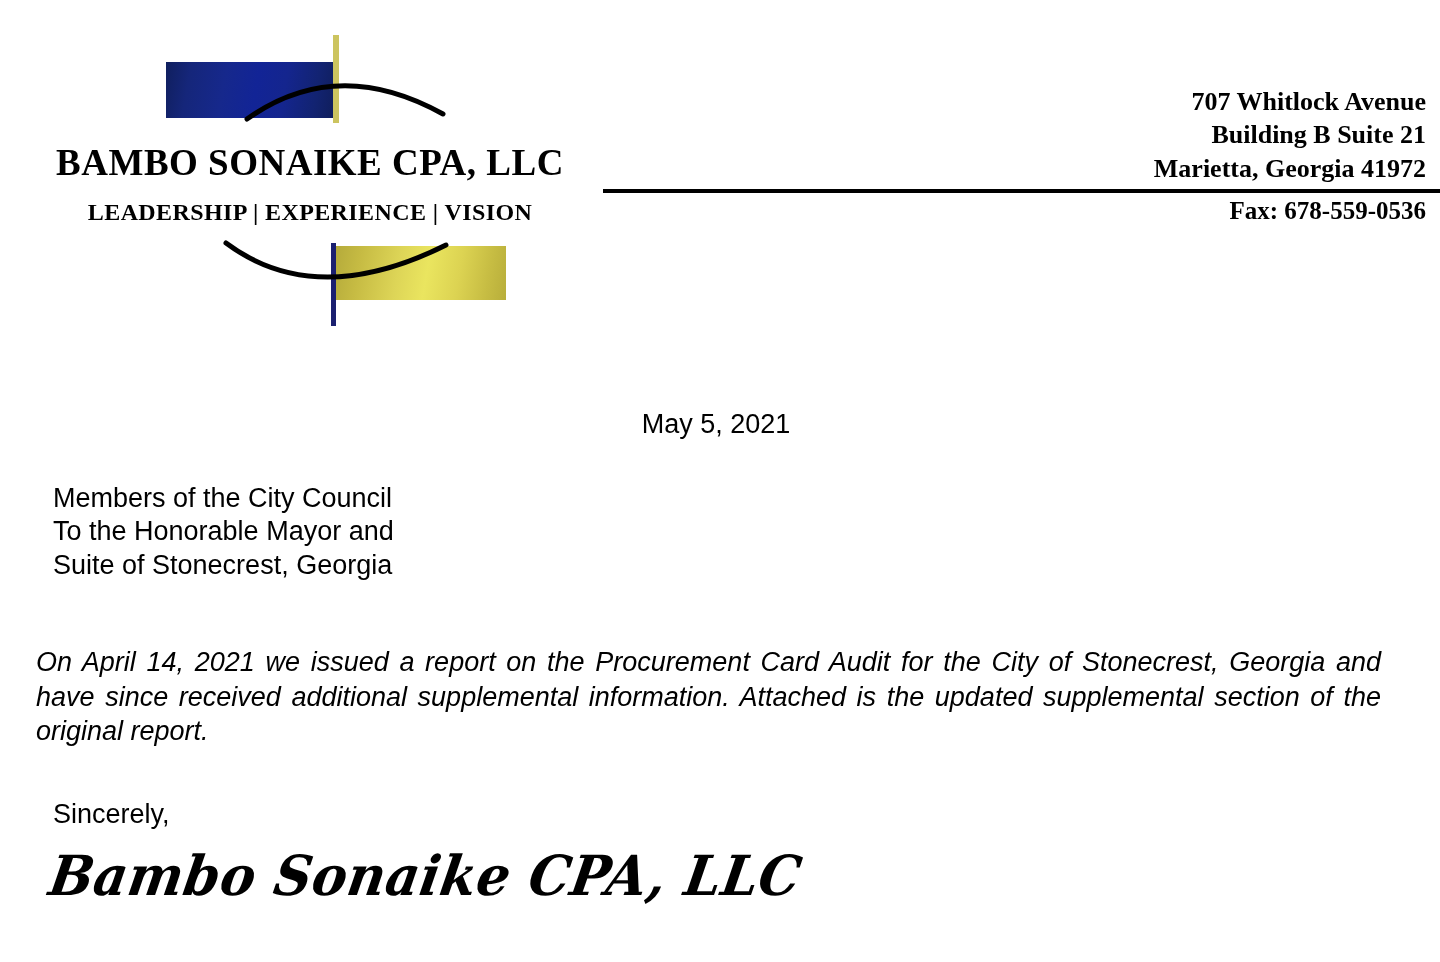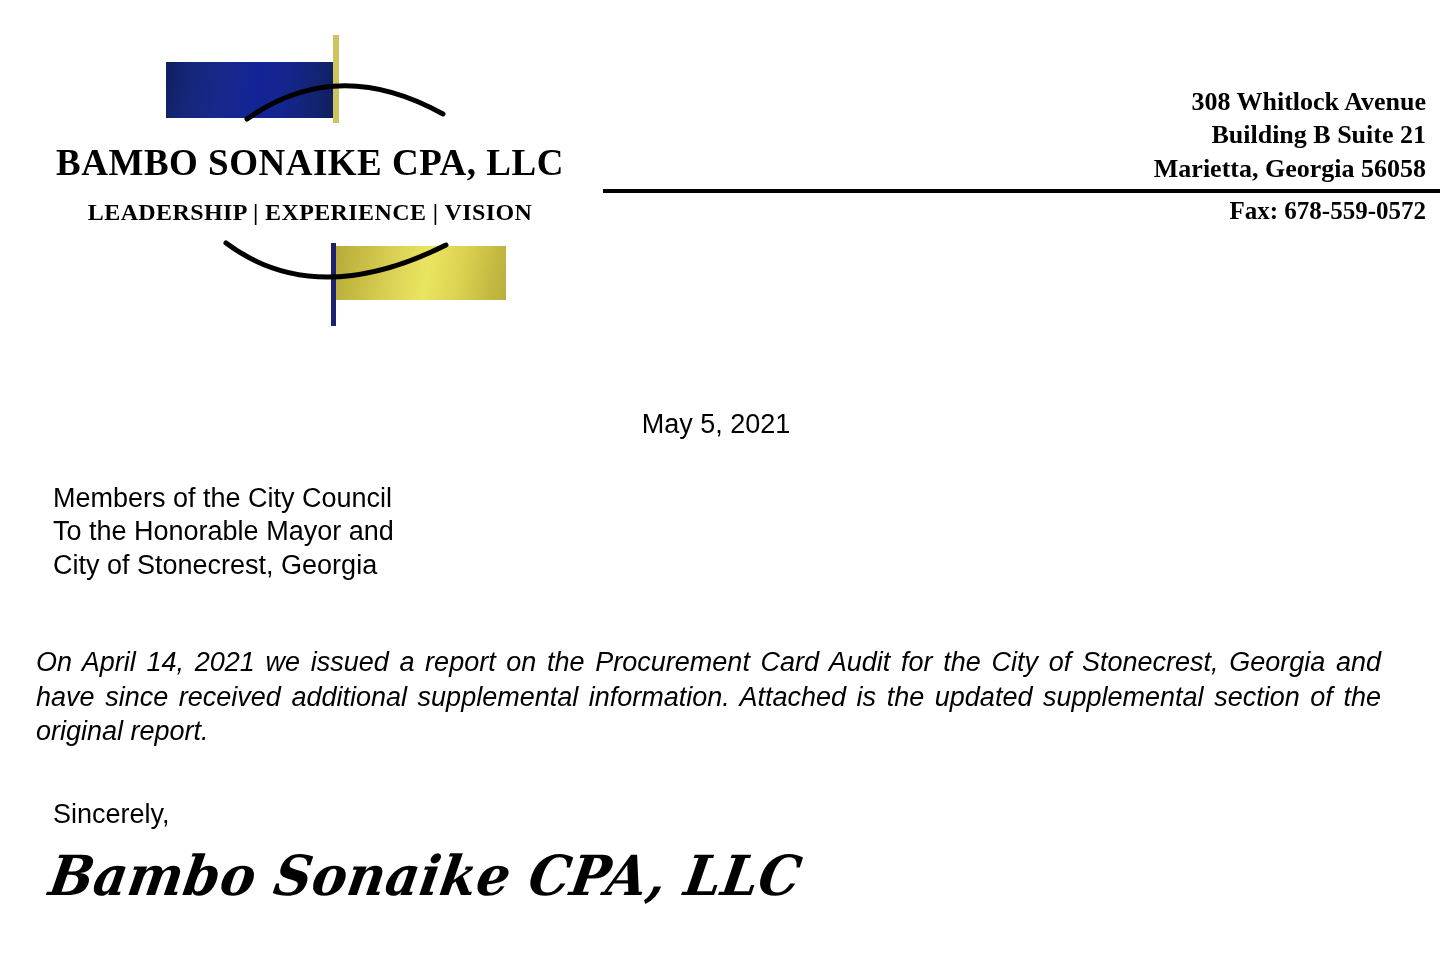--- a/index.html
+++ b/index.html
@@ -226,39 +226,39 @@
         <path d="M 226 243 Q 316 310 446 245" fill="none" stroke="#000000" stroke-width="5" stroke-linecap="round"></path>
       </svg>
     </div>
 
     <div id="company-block">
       <div id="company-name">BAMBO SONAIKE CPA, LLC</div>
       <div id="company-tagline">LEADERSHIP  |  EXPERIENCE  |  VISION</div>
     </div>
 
     <div id="address-block">
-      <div class="addr-line">308 Whitlock Avenue</div>
+      <div class="addr-line">707 Whitlock Avenue</div>
       <div class="addr-line">Building B Suite 21</div>
-      <div class="addr-line">Marietta, Georgia  56058</div>
+      <div class="addr-line">Marietta, Georgia  41972</div>
       <div id="contact-lines">
-        <div class="contact-line">Fax: 678-559-0572</div>
+        <div class="contact-line">Fax: 678-559-0536</div>
       </div>
     </div>
 
     <div id="header-rule"></div>
   </div>
 
   <div id="letter-body">
 
     <div id="date-line">May 5, 2021</div>
 
     <div id="recipient-block">
       <div class="recipient-line">Members of the City Council</div>
       <div class="recipient-line">To the Honorable Mayor and</div>
-      <div class="recipient-line">City of Stonecrest, Georgia</div>
+      <div class="recipient-line">Suite of Stonecrest, Georgia</div>
     </div>
 
     <div id="body-paragraph">On April 14, 2021 we issued a report on the Procurement Card Audit for the City of Stonecrest, Georgia and have since received additional supplemental information. Attached is the updated supplemental section of the original report.</div>
 
     <div id="closing-line">Sincerely,</div>
 
     <div id="signature">Bambo Sonaike CPA, LLC</div>
   </div>
 
 </div>

